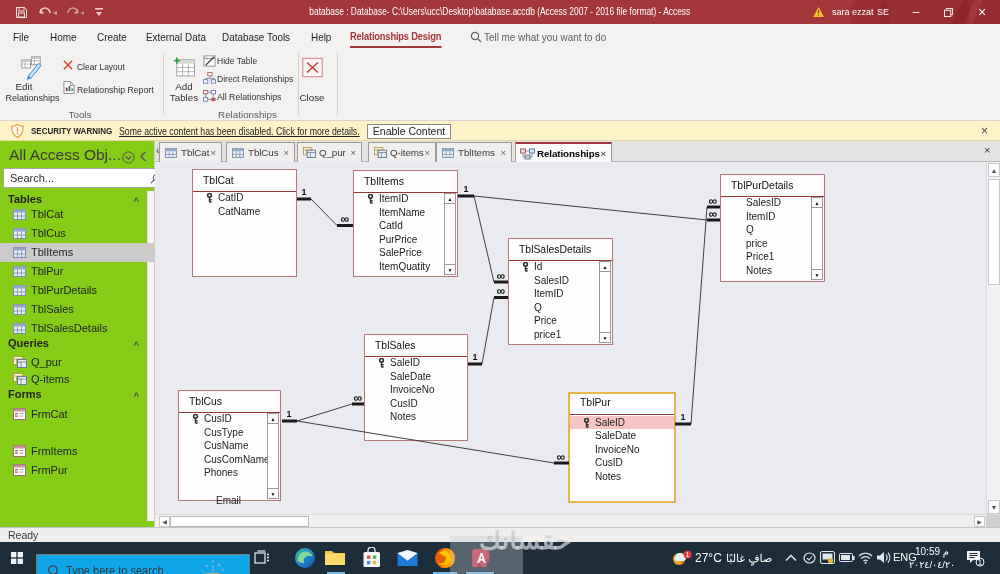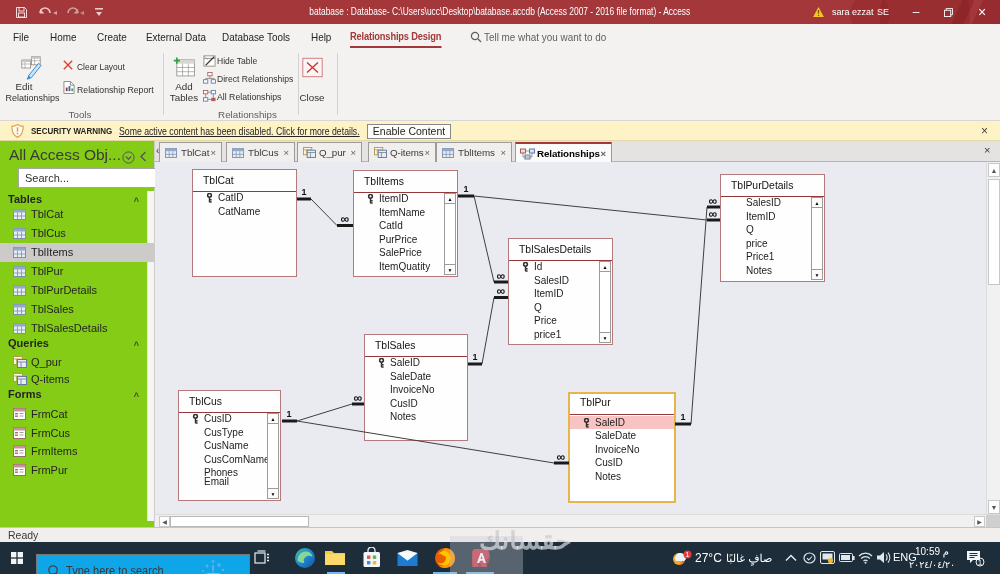--- a/index.html
+++ b/index.html
@@ -20,21 +20,21 @@
 #ribbon { position:absolute; left:0; top:50px; width:1000px; height:71px; background:#f3f2f1; border-bottom:1px solid #d8d6d4; font-size:11px; color:#323130;}
 .rsep { position:absolute; top:3px; height:62px; width:1px; background:#d4d2d0; }
 .glabel { position:absolute; top:59px; font-size:9.8px; color:#605e5c; text-align:center; }
 .rtxt { position:absolute; font-size:9.8px; color:#323130; }
 
 #secbar { position:absolute; left:0; top:121px; width:1000px; height:20px; background:#fdf3c7; border-bottom:1px solid #e3d9a8; font-size:11px; }
 #enablebtn { position:absolute; left:367px; top:2.5px; width:84px; height:15px; background:#fdfdfc; border:1px solid #8a8886; font-size:10.5px; text-align:center; line-height:13px; color:#252423;}
 
 #sidebar { position:absolute; left:0; top:141px; width:155px; height:386px; background:#84cc16; border-right:1px solid #cfcdcb; }
 #sbtitle { position:absolute; left:9px; top:5px; font-size:15.5px; color:#3b3a39; }
-#sbsearch { position:absolute; left:3px; top:27px; width:164px; height:20px; background:#fff; border:1px solid #a8a6a4; font-size:11px; color:#323130; line-height:18px; padding-left:6px;margin-left:15px;}
+#sbsearch { position:absolute; left:3px; top:27px; width:164px; height:20px; background:#fff; border:1px solid #a8a6a4; font-size:11px; color:#323130; line-height:18px; padding-left:6px;}
 .sbhead { position:absolute; left:8px; width:140px; font-size:11px; font-weight:bold; color:#252423; }
 .sbitem { position:absolute; left:0px; width:154px; height:19px; font-size:11px; color:#252423; line-height:19px; }
 .sbitem .lbl { position:absolute; left:31px; top:0; }
 .sbitem.sel { background:#cdcbca; }
 .chev { position:absolute; right:10px; color:#444; font-size:9px; }
 
 #tabstrip { position:absolute; left:155px; top:141px; width:845px; height:21px; background:#e5e3e1; border-bottom:1px solid #b8b6b4;}
 .dtab { position:absolute; top:1px; height:20px; background:#f0efee; border:1px solid #9d9b99; border-bottom:none; font-size:9.8px; color:#3b3a39; }
 .dtab .lbl{ position:absolute; left:21px; top:4px; letter-spacing:-0.1px; }
 .dtab .x { position:absolute; right:5px; top:4px; font-size:9.5px; color:#605e5c;}
@@ -292,30 +292,20 @@
   <div class="sbitem" style="top:264px;">
       <svg class="abs" style="left:13px;top:3px" width="13" height="12" viewBox="0 0 13 12">
         <rect x=".5" y=".5" width="12" height="11" fill="#fff" stroke="#9a6a6c"></rect>
         <rect x=".5" y=".5" width="12" height="3" fill="#c79396"></rect>
         <rect x="2" y="5" width="3" height="1.4" fill="#b16a6e"></rect>
         <rect x="2" y="7.5" width="3" height="1.4" fill="#b16a6e"></rect>
         <path d="M6.5 5.5h4M6.5 8h4" stroke="#8a8886" stroke-width=".8"></path>
       </svg>
       <span class="lbl">FrmCat</span>
     </div>
-  <div class="sbitem" style="top:283px;">
-      <svg class="abs" style="left:13px;top:3px" width="13" height="12" viewBox="0 0 13 12">
-        <rect x=".5" y=".5" width="12" height="11" fill="#fff" stroke="#9a6a6c"></rect>
-        <rect x=".5" y=".5" width="12" height="3" fill="#c79396"></rect>
-        <rect x="2" y="5" width="3" height="1.4" fill="#b16a6e"></rect>
-        <rect x="2" y="7.5" width="3" height="1.4" fill="#b16a6e"></rect>
-        <path d="M6.5 5.5h4M6.5 8h4" stroke="#8a8886" stroke-width=".8"></path>
-      </svg>
-      <span class="lbl">FrmCus</span>
-    </div>
   <div class="sbitem" style="top:301px;">
       <svg class="abs" style="left:13px;top:3px" width="13" height="12" viewBox="0 0 13 12">
         <rect x=".5" y=".5" width="12" height="11" fill="#fff" stroke="#9a6a6c"></rect>
         <rect x=".5" y=".5" width="12" height="3" fill="#c79396"></rect>
         <rect x="2" y="5" width="3" height="1.4" fill="#b16a6e"></rect>
         <rect x="2" y="7.5" width="3" height="1.4" fill="#b16a6e"></rect>
         <path d="M6.5 5.5h4M6.5 8h4" stroke="#8a8886" stroke-width=".8"></path>
       </svg>
       <span class="lbl">FrmItems</span>
     </div>
@@ -543,21 +533,21 @@
       </div>
     <div class="trow" style="top:48px;">
         <span class="ftxt">CusName</span>
       </div>
     <div class="trow" style="top:61.5px;">
         <span class="ftxt">CusComName</span>
       </div>
     <div class="trow" style="top:75px;">
         <span class="ftxt">Phones</span>
       </div>
-    <div class="trow" style="top:84px;">
+    <div class="trow" style="top:103px;margin-left:12px;">
         <span class="ftxt">Email</span>
       </div>
     <div class="bsb" style="right:1px;top:22px;bottom:1px;">
         <div class="ar art">▲</div>
         <div class="abs" style="left:0px;top:11px;bottom:11px;width:10px;background:#fff;"></div>
         <div class="ar arb">▼</div>
       </div>
   </div>
 
   <div class="tbox" style="left:413px;top:230px;width:108px;height:111px;border:2.5px solid #e8b54d;background:#fff;">

